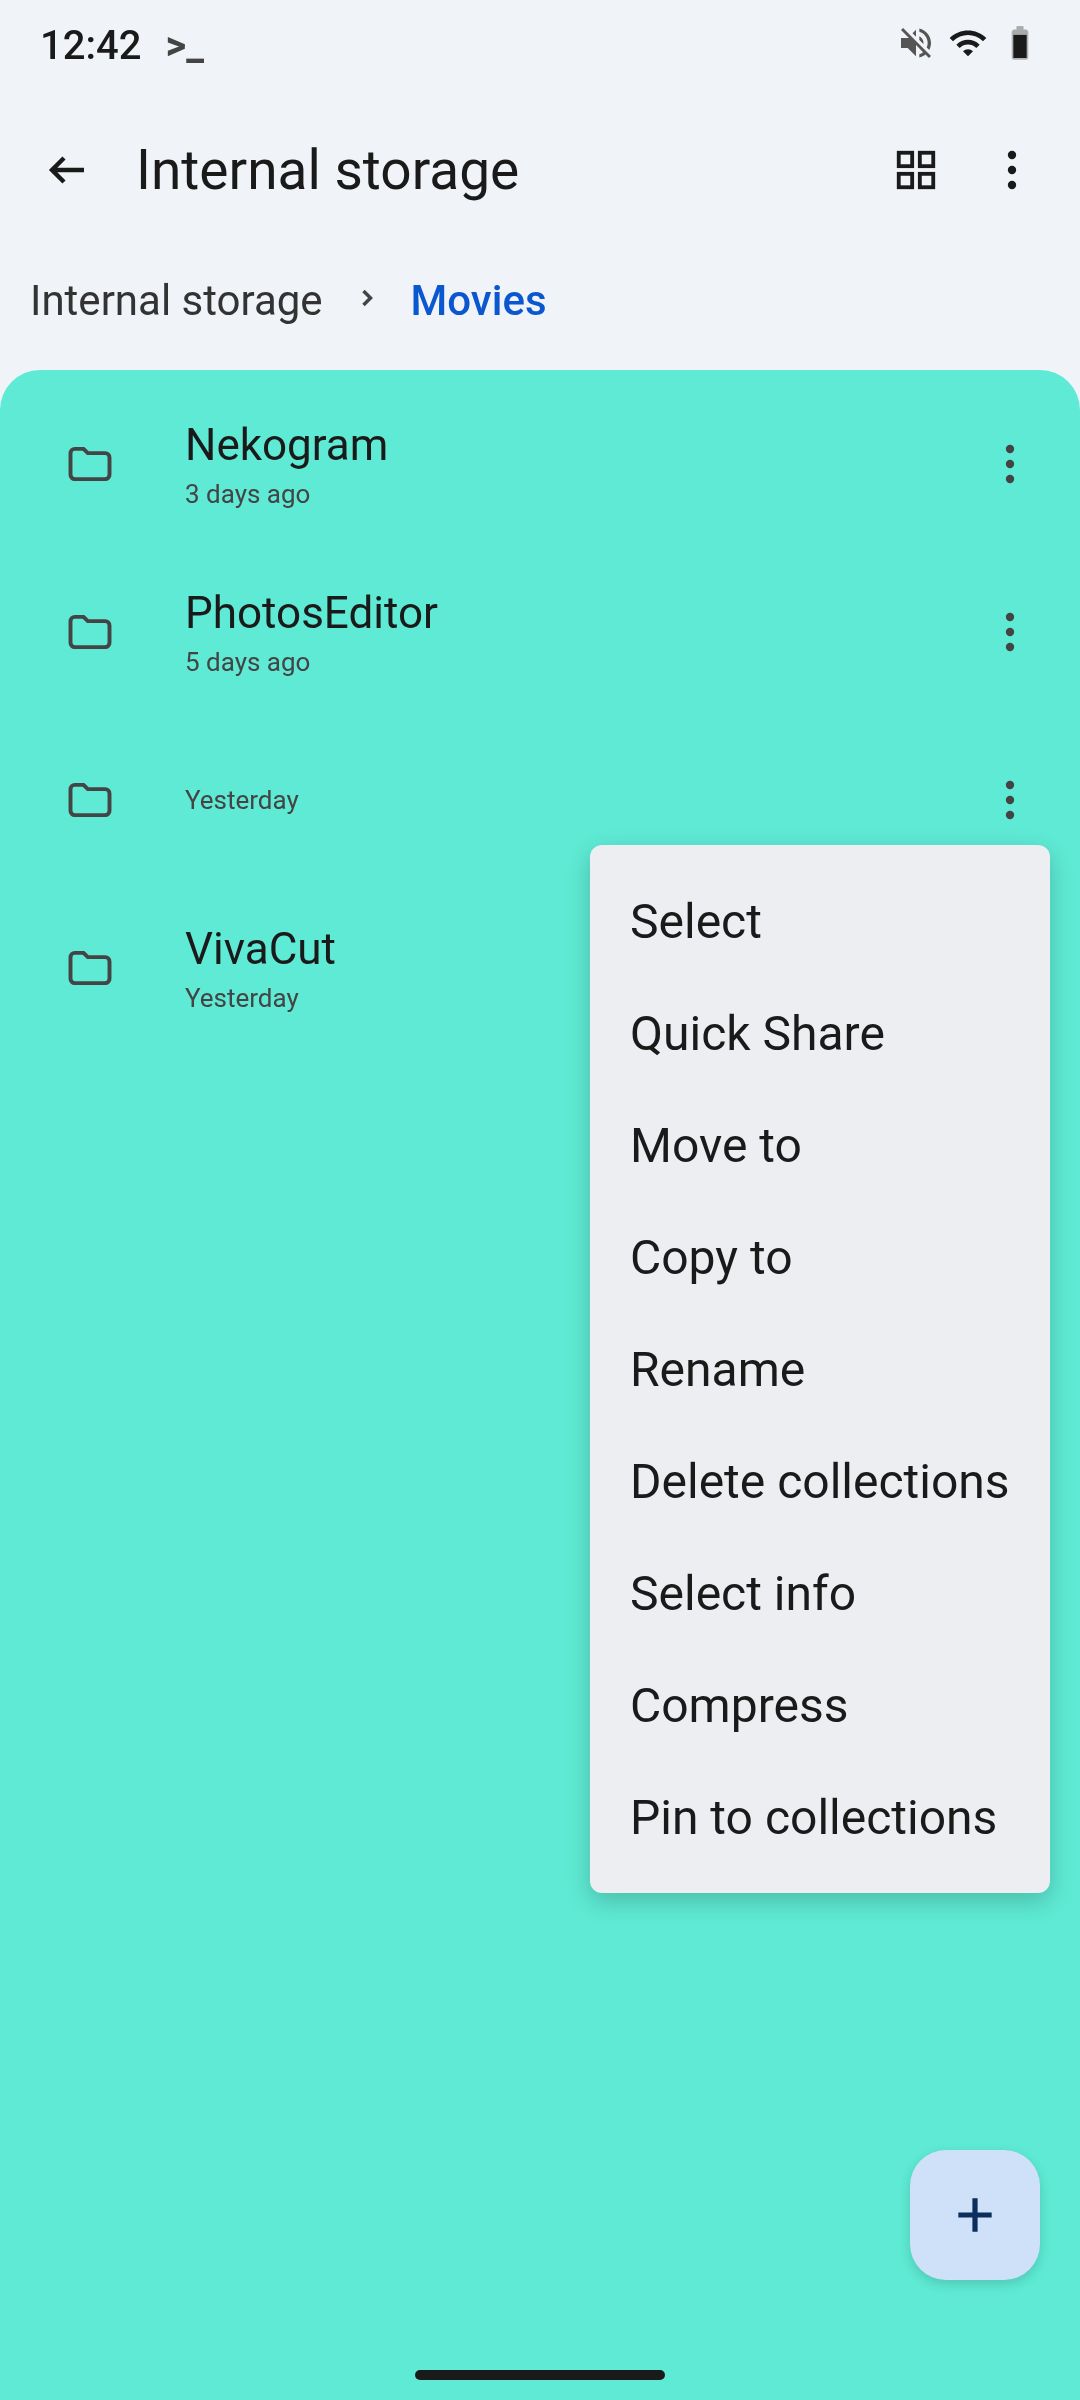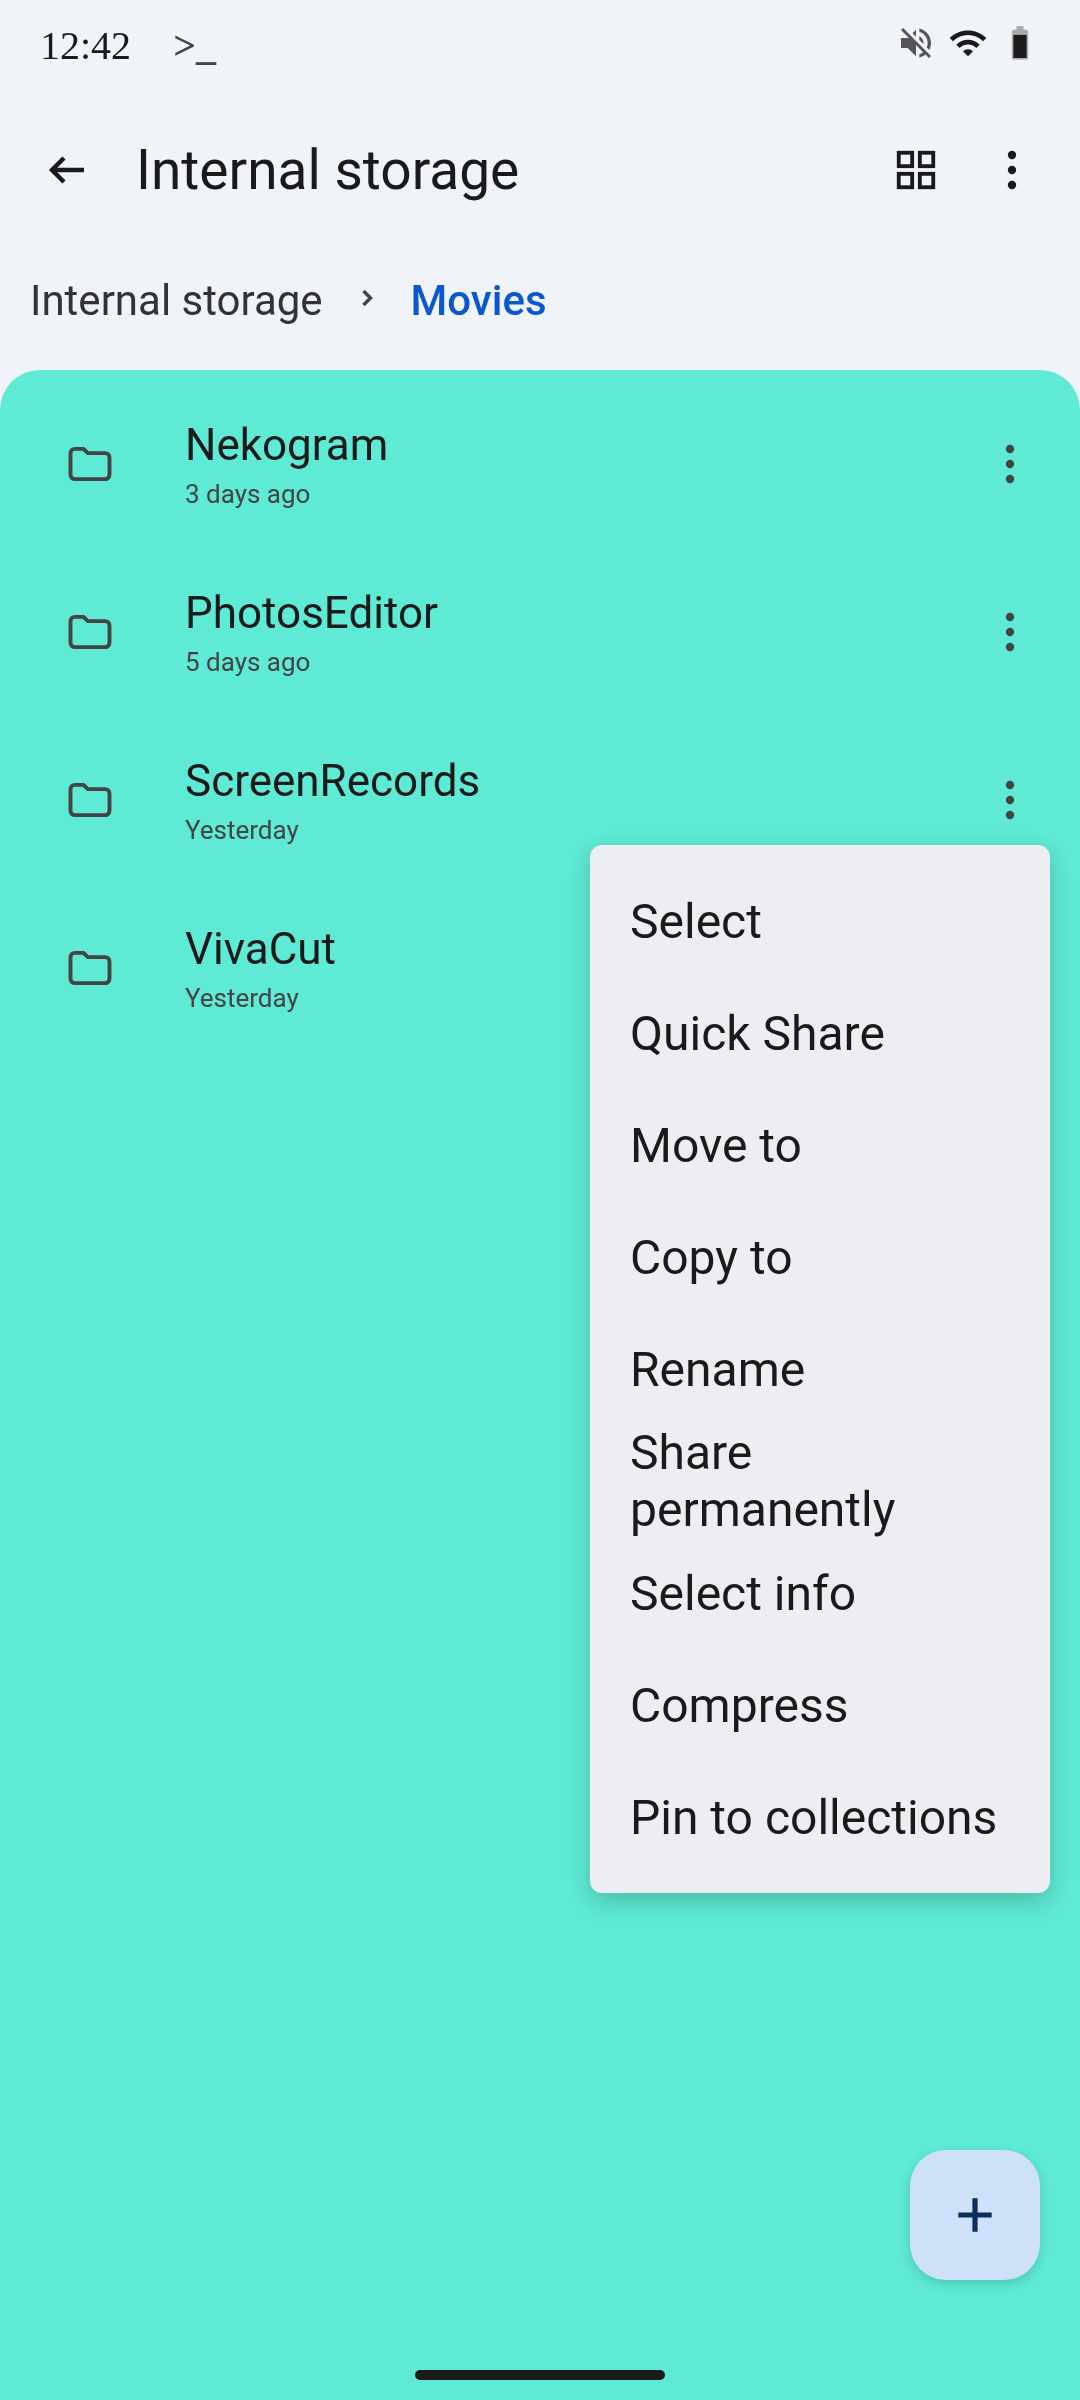--- a/index.html
+++ b/index.html
@@ -1,19 +1,19 @@
 <!DOCTYPE html>
 <html><head>
 <meta charset="utf-8">
 <style>
   * { box-sizing: border-box; margin: 0; padding: 0; }
   html, body { width: 1080px; height: 2400px; font-family: Roboto, Arial, sans-serif; background: #f0f3f8; overflow: hidden; }
   
   .status-bar { height: 90px; display: flex; align-items: center; justify-content: space-between; padding: 0 40px; }
-  .status-left { display: flex; align-items: flex-start; gap: 42px; font-family: Liberation Serif, serif; }
+  .status-left { display: flex; align-items: flex-start; gap: 24px; }
   .status-time { font-size: 40px; font-weight: 500; color: #1a1a1a; }
   .terminal-icon { font-size: 40px; color: #444; font-weight: bold; }
   .status-right { display: flex; align-items: center; gap: 12px; }
   .status-icon svg { width: 40px; height: 40px; }
   
   .app-bar { height: 160px; display: flex; align-items: center; padding: 0 20px; }
   .back-btn { width: 96px; height: 96px; display: flex; align-items: center; justify-content: center; border-radius: 48px; }
   .back-btn svg { width: 48px; height: 48px; }
   .app-title { flex: 1; font-size: 55px; color: #1a1a1a; padding-left: 20px; font-weight: 400; }
   .view-btn, .menu-btn { width: 96px; height: 96px; display: flex; align-items: center; justify-content: center; border-radius: 48px; }
@@ -149,21 +149,20 @@
     </div>
   </div>
 
   <div class="folder-row">
     <div class="folder-icon">
       <svg viewBox="0 0 24 24" fill="none" stroke="#444" stroke-width="1.8">
           <path d="M3 7a2 2 0 012-2h4l2 2h8a2 2 0 012 2v8a2 2 0 01-2 2H5a2 2 0 01-2-2V7z"></path>
         </svg>
     </div>
     <div class="folder-text">
-      <div class="folder-name">ScreenRecords</div>
       <div class="folder-date">Yesterday</div>
     </div>
     <div class="folder-more">
       <svg viewBox="0 0 6 24" fill="#444">
           <circle cx="3" cy="3" r="2.5"></circle>
           <circle cx="3" cy="12" r="2.5"></circle>
           <circle cx="3" cy="21" r="2.5"></circle>
         </svg>
     </div>
   </div>
@@ -186,21 +185,21 @@
         </svg>
     </div>
   </div>
 
   <div class="context-menu">
     <div class="menu-item">Select</div>
     <div class="menu-item">Quick Share</div>
     <div class="menu-item">Move to</div>
     <div class="menu-item">Copy to</div>
     <div class="menu-item">Rename</div>
-    <div class="menu-item">Share permanently</div>
+    <div class="menu-item">Delete collections</div>
     <div class="menu-item">Select info</div>
     <div class="menu-item">Compress</div>
     <div class="menu-item">Pin to collections</div>
   </div>
 
   <div class="fab">
     <svg viewBox="0 0 24 24" fill="none" stroke="#0b2e5c" stroke-width="2.5">
         <path d="M12 4v16M4 12h16"></path>
       </svg>
   </div>

